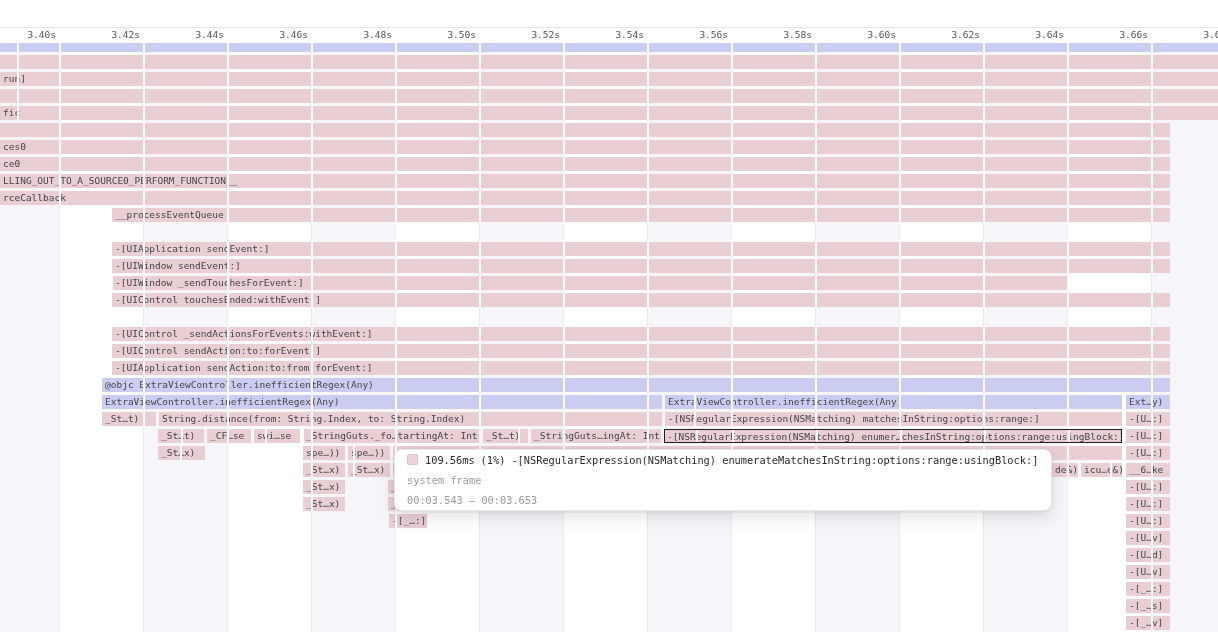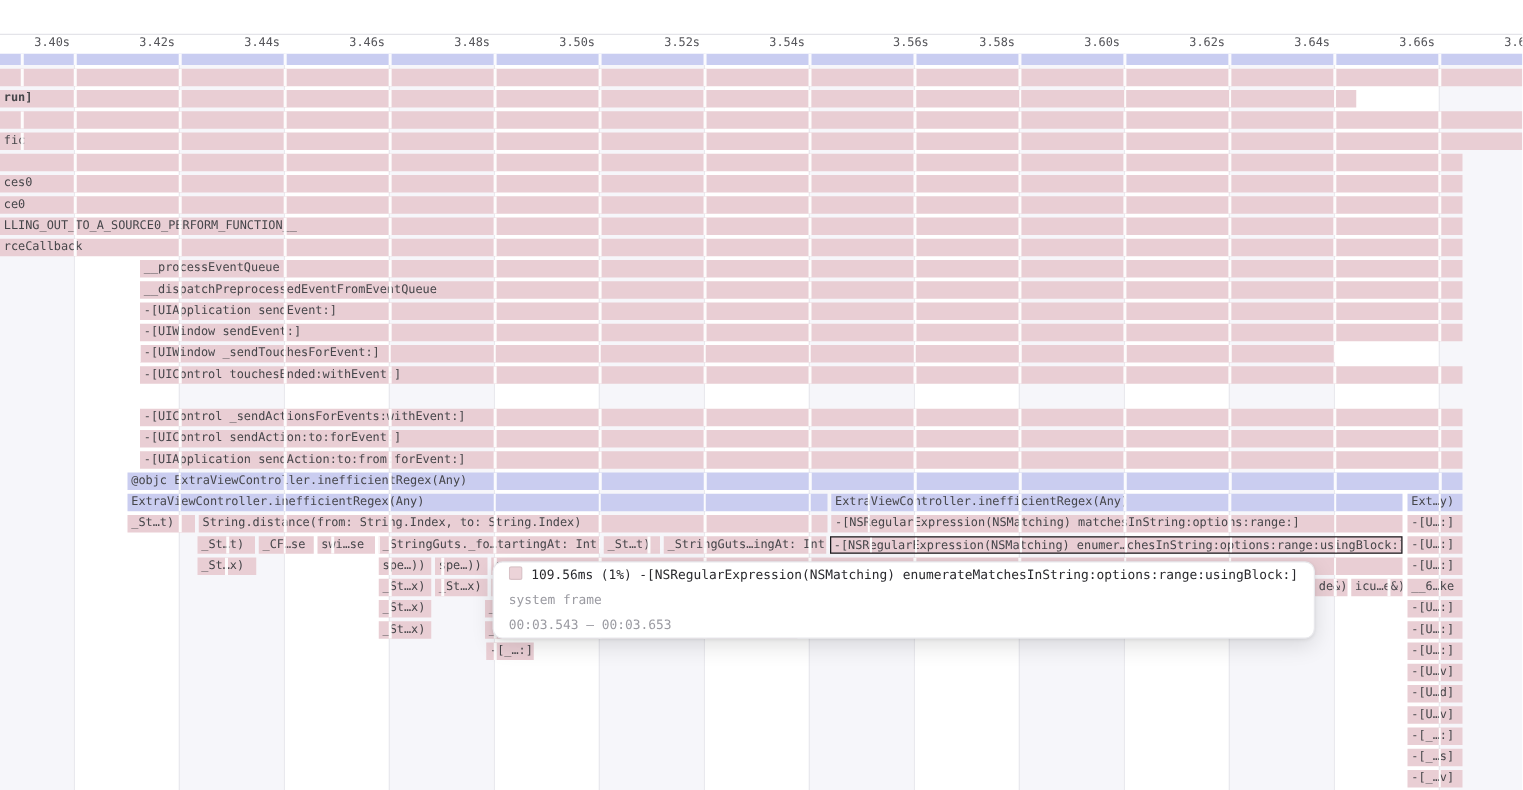--- a/index.html
+++ b/index.html
@@ -40,21 +40,21 @@
 <div id="stage">
   <div class="ruler">
       <div class="ruler-label" style="left: -1px;">3.40s</div>
       <div class="ruler-label" style="left: 83px;">3.42s</div>
       <div class="ruler-label" style="left: 167px;">3.44s</div>
       <div class="ruler-label" style="left: 251px;">3.46s</div>
       <div class="ruler-label" style="left: 335px;">3.48s</div>
       <div class="ruler-label" style="left: 419px;">3.50s</div>
       <div class="ruler-label" style="left: 503px;">3.52s</div>
       <div class="ruler-label" style="left: 587px;">3.54s</div>
-      <div class="ruler-label" style="left: 686px; text-align: right;">3.56s</div>
+      <div class="ruler-label" style="left: 671px; text-align: right;">3.56s</div>
       <div class="ruler-label" style="left: 755px;">3.58s</div>
       <div class="ruler-label" style="left: 839px;">3.60s</div>
       <div class="ruler-label" style="left: 923px;">3.62s</div>
       <div class="ruler-label" style="left: 1007px;">3.64s</div>
       <div class="ruler-label" style="left: 1091px;">3.66s</div>
       <div class="ruler-label" style="left: 1175px;">3.68s</div>
     </div>
   <div class="hairline"></div>
   <div class="chart">
       <div class="band" style="left: 0px; width: 59px;"></div>
@@ -74,30 +74,29 @@
       <div class="vline" style="left: 563px;"></div>
       <div class="vline" style="left: 647px;"></div>
       <div class="vline" style="left: 731px;"></div>
       <div class="vline" style="left: 815px;"></div>
       <div class="vline" style="left: 899px;"></div>
       <div class="vline" style="left: 983px;"></div>
       <div class="vline" style="left: 1067px;"></div>
       <div class="vline" style="left: 1151px;"></div>
       <div class="strip stripes" style="--ph: 59px;"></div>
       <div class="seg stripes" style="left: 0px; top: 12px; width: 1218px; --ph: 59px;"></div>
-      <div class="seg stripes" style="left: 0px; top: 29px; width: 1085px; font-weight: bold; --ph: 59px;">run]</div>
+      <div class="seg stripes" style="left: 0px; top: 29px; width: 1218px; --ph: 59px;">run]</div>
       <div class="seg stripes" style="left: 0px; top: 46px; width: 1218px; --ph: 59px;"></div>
       <div class="seg stripes" style="left: 0px; top: 63px; width: 1218px; --ph: 59px;">fic</div>
       <div class="seg stripes" style="left: 0px; top: 80px; width: 1170px; --ph: 59px;"></div>
       <div class="seg stripes" style="left: 0px; top: 97px; width: 1170px; --ph: 59px;">ces0</div>
       <div class="seg stripes" style="left: 0px; top: 114px; width: 1170px; --ph: 59px;">ce0</div>
       <div class="seg stripes" style="left: 0px; top: 131px; width: 1170px; --ph: 59px;">LLING_OUT_TO_A_SOURCE0_PERFORM_FUNCTION__</div>
       <div class="seg stripes" style="left: 0px; top: 148px; width: 1170px; --ph: 59px;">rceCallback</div>
       <div class="seg stripes" style="left: 112px; top: 165px; width: 1058px; --ph: 31px;">__processEventQueue</div>
-      <div class="seg stripes" style="left: 112px; top: 182px; width: 1058px; --ph: 31px;">__dispatchPreprocessedEventFromEventQueue</div>
       <div class="seg stripes" style="left: 112px; top: 199px; width: 1058px; --ph: 31px;">-[UIApplication sendEvent:]</div>
       <div class="seg stripes" style="left: 112px; top: 216px; width: 1058px; --ph: 31px;">-[UIWindow sendEvent:]</div>
       <div class="seg stripes" style="left: 112px; top: 233px; width: 956px; --ph: 31px;">-[UIWindow _sendTouchesForEvent:]</div>
       <div class="seg stripes" style="left: 112px; top: 250px; width: 1058px; --ph: 31px;">-[UIControl touchesEnded:withEvent:]</div>
       <div class="seg stripes" style="left: 112px; top: 301px; width: 1058px; --ph: 31px;">-[UIControl sendAction:to:forEvent:]</div>
       <div class="seg stripes" style="left: 112px; top: 284px; width: 1058px; --ph: 31px;">-[UIControl _sendActionsForEvents:withEvent:]</div>
       <div class="seg stripes" style="left: 112px; top: 318px; width: 1058px; --ph: 31px;">-[UIApplication sendAction:to:from:forEvent:]</div>
       <div class="seg stripes purple" style="left: 102px; top: 335px; width: 1068px; --ph: 41px;">@objc ExtraViewController.inefficientRegex(Any)</div>
       <div class="seg stripes purple" style="left: 102px; top: 352px; width: 560px; --ph: 41px;">ExtraViewController.inefficientRegex(Any)</div>
       <div class="seg stripes purple" style="left: 665px; top: 352px; width: 457px; --ph: 66px;">ExtraViewController.inefficientRegex(Any)</div>

